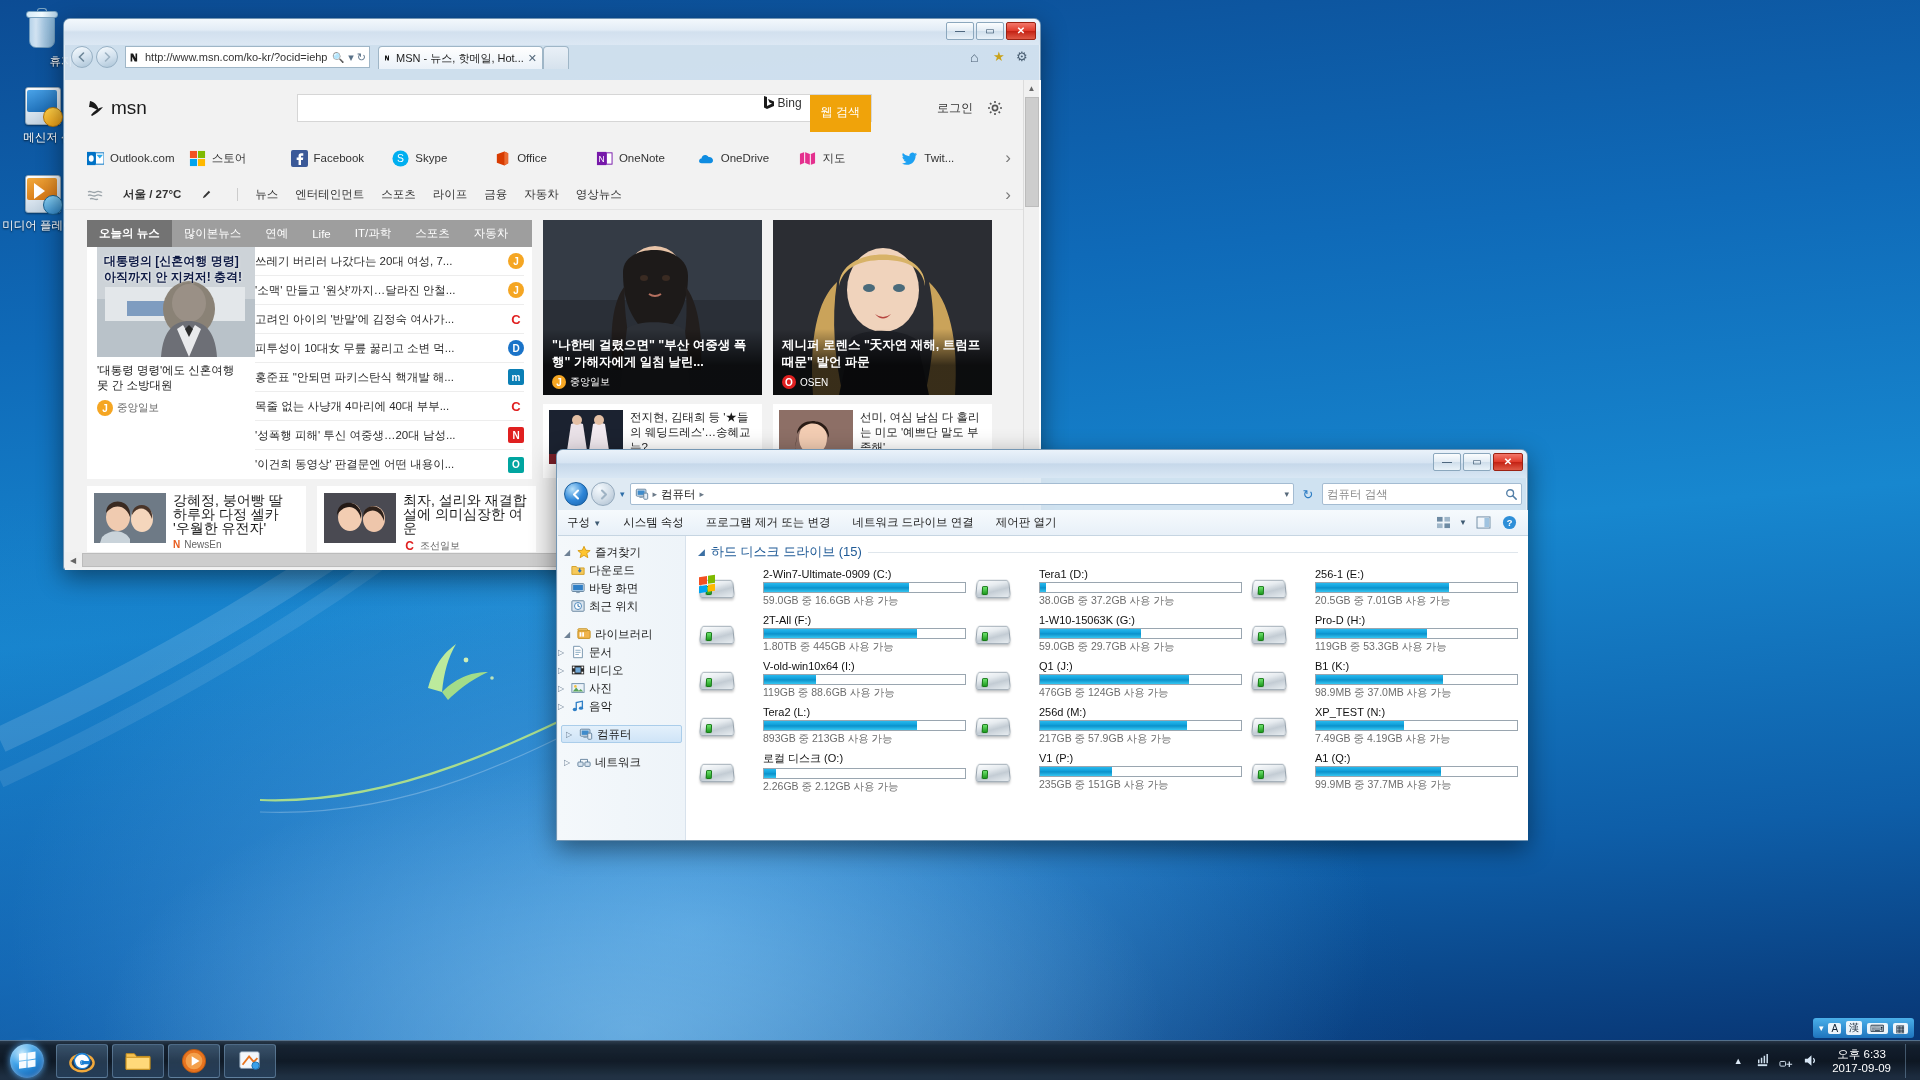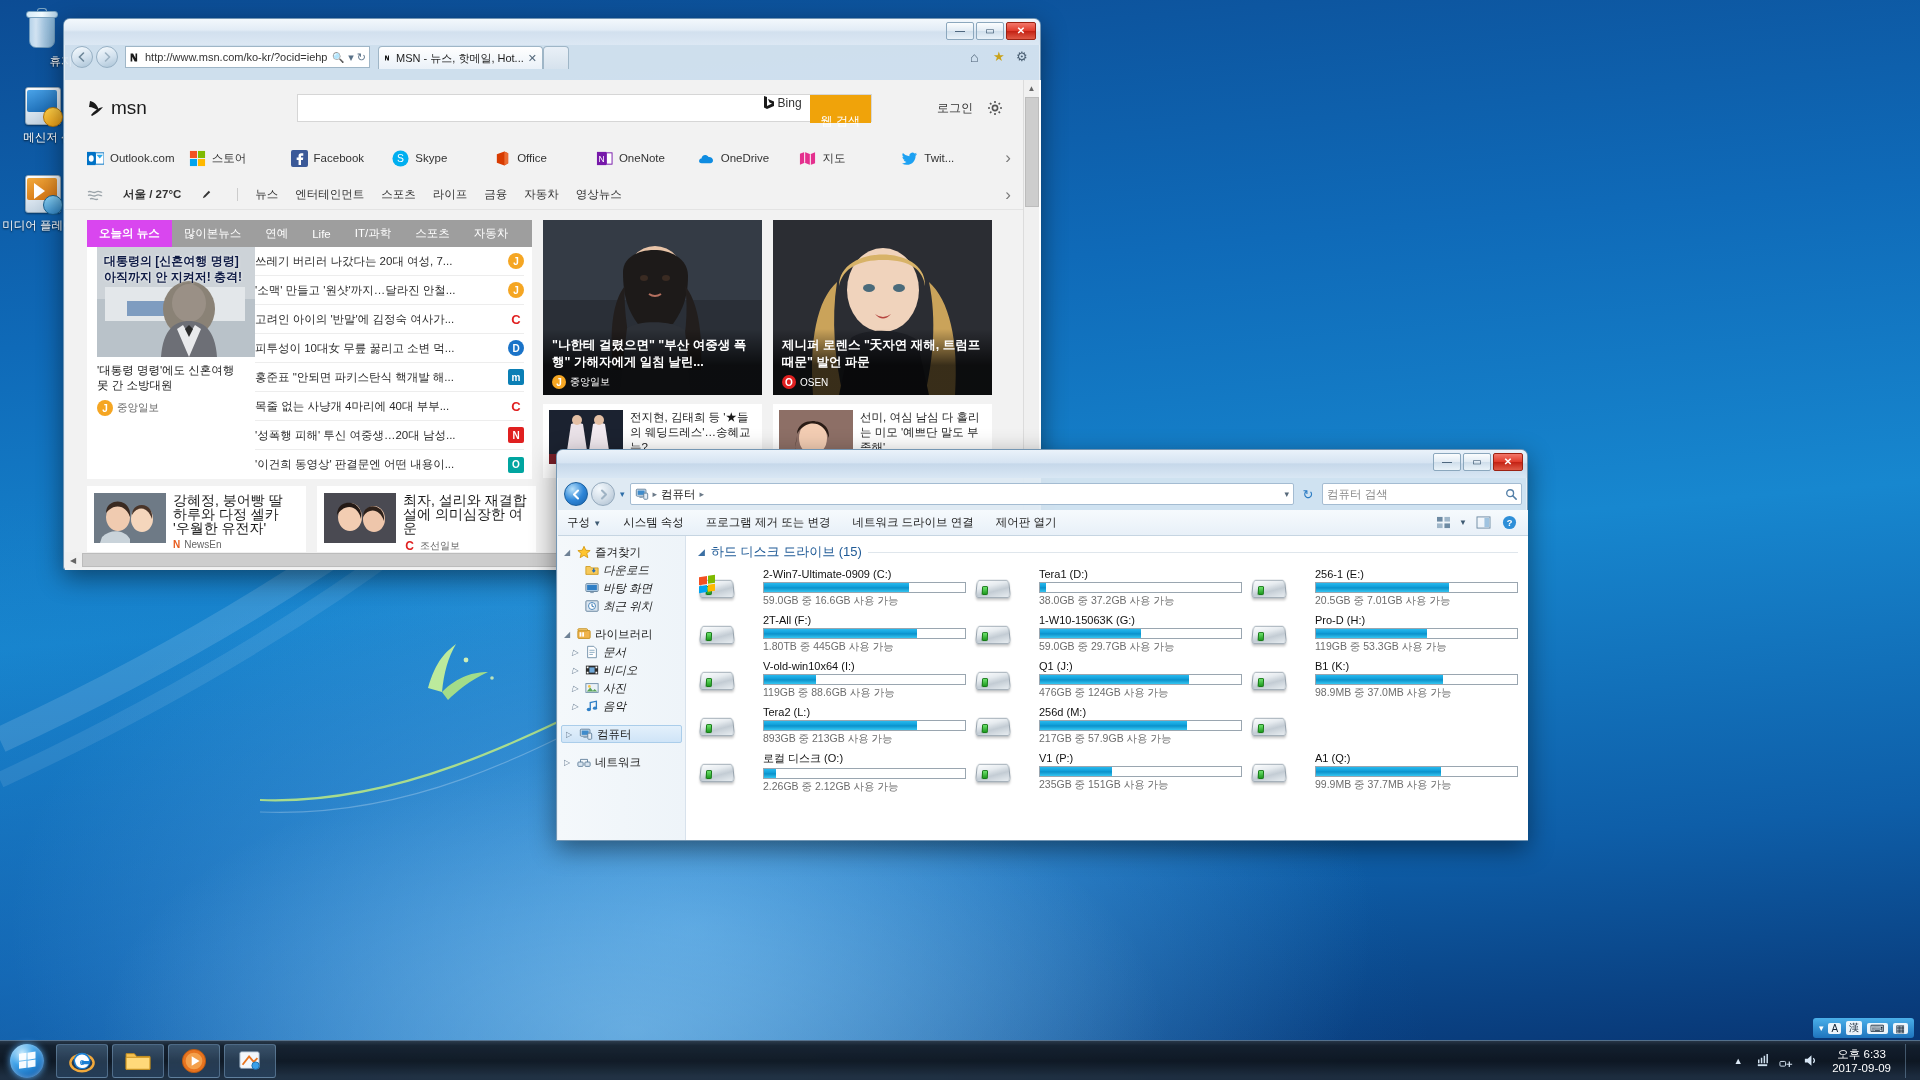--- a/index.html
+++ b/index.html
@@ -130,36 +130,36 @@
   
   #msn-page { position:absolute; left:0; top:0; width:960px; height:490px; background:#f2f2f2; }
   #msn-header { height:56px; background:#f2f2f2; display:flex; align-items:center; padding:0 22px; }
   .msn-logo { display:flex; align-items:center; gap:4px; font-size:19px; color:#1a1a1a; }
   #msn-search {
     margin-left:150px; width:575px; height:28px; background:#fff;
     border:1px solid #d6d6d6; display:flex; align-items:flex-start;
   }
   #msn-search input { flex:1; border:none; outline:none; height:26px; padding:0 8px; font-size:12px; font-family:inherit;}
   .bing-mark { display:flex; align-items:center; gap:3px; font-size:12px; color:#333; padding-right:8px; }
-  .websearch-btn { background:#f0a30a; color:#fff; font-size:12px; height:28px; line-height:28px; padding:12px 11px; }
+  .websearch-btn { background:#f0a30a; color:#fff; font-size:12px; height:37px; line-height:28px; padding:3px 11px; }
   #msn-header .hdr-right { margin-left:auto; display:flex; align-items:center; gap:14px; font-size:12px; color:#333; }
   #msn-apps { height:44px; display:flex; align-items:center; padding:0 22px; gap:0; position:relative; }
   .app-link { display:flex; align-items:center; gap:6px; font-size:11.5px; color:#333; width:103px; }
   .app-ic { width:17px; height:17px; flex:0 0 17px; }
   #msn-subnav {
     height:30px; display:flex; align-items:center; padding:0 22px; gap:17px;
     font-size:11.5px; color:#333; border-bottom:1px solid #e3e3e3; position:relative;
   }
   .weather { display:flex; align-items:center; gap:20px; margin-right:8px; }
   .sep-v { width:1px; height:13px; background:#ccc; }
   #msn-body { display:flex; padding:10px 22px 0; gap:11px; }
   #news-col { width:445px; background:#fff; }
   #news-tabs { height:27px; background:#9e9e9e; display:flex; font-size:11.5px; }
   #news-tabs .ntab { padding:0 12px; display:flex; align-items:center; color:#fff; }
-  #news-tabs .ntab.active { background:#d946ef; font-weight:bold; }
+  #news-tabs .ntab.active { background:#737373; font-weight:bold; }
   #news-main { display:flex; padding:0 0 0; }
   #news-lead { width:168px; padding:0 9px 0 10px; }
   #news-lead .hero { width:158px; height:110px; position:relative; overflow:hidden; background:#c9cfd4; }
   #news-lead .lead-title { font-size:11.5px; color:#1a1a1a; line-height:15px; margin-top:6px; }
   #news-lead .src { display:flex; align-items:center; gap:4px; font-size:10.5px; color:#666; margin-top:7px; }
   #news-list { flex:1; padding-right:8px; }
   .nl-row {
     display:flex; align-items:center; height:29px; gap:6px;
     border-bottom:1px solid #ededed; font-size:11.5px; color:#2a2a2a;
   }
@@ -237,21 +237,21 @@
   #exp-toolbar .tb-right { margin-left:auto; display:flex; align-items:center; gap:6px; }
   .tb-ico { width:20px;height:18px;border:1px solid transparent; display:flex;align-items:center;justify-content:center; color:#39566f;}
   #exp-main { position:absolute; left:1px; top:86px; width:970px; height:304px; display:flex; background:#fff; }
   #exp-tree {
     width:128px; background:linear-gradient(90deg,#f4f8fb,#eef4f9);
     border-right:1px solid #d8e2ec; padding:7px 0 0; font-size:11.5px; color:#1a1a1a;
   }
   .tr-item { display:flex; align-items:center; height:18px; gap:4px; padding-left:6px; white-space:nowrap; }
   .tr-item .arrow { width:9px; color:#6f8296; font-size:8px; }
   .tr-item .ic { width:14px;height:14px;flex:0 0 14px; }
-  .tr-item.indent { padding-left:14px;font-style:italic; }
+  .tr-item.indent { padding-left:0; }
   .tr-item.sel { background:linear-gradient(180deg,#e3f0fb,#cfe4f7); border:1px solid #aacdea; border-radius:2px; margin:0 3px; padding-left:4px;}
   .tr-gap { height:10px; }
   #exp-list { flex:1; padding:7px 10px 0 12px; overflow:hidden; }
   #exp-group-hdr { display:flex; align-items:center; gap:6px; font-size:13px; color:#1f5a96; }
   #exp-group-hdr .ghline { flex:1; height:1px; background:#dfe6ec; }
   #drive-grid { display:grid; grid-template-columns:repeat(3,1fr); gap:2px 8px; margin-top:5px; }
   .drive {
     display:grid; grid-template-columns:42px 1fr; align-items:center;
     column-gap:4px; height:44px;gap:23px;
   }
@@ -1079,20 +1079,27 @@
                 <div class="fill" style="width:73%"></div>
               </div>
             <div class="dfree">217GB 중 57.9GB 사용 가능</div>
           </div>
         </div>
 
         <div class="drive">
           <div class="dicon">
               <div class="hdd"></div>
             </div>
+          <div class="right">
+            <div class="dname">XP_TEST (N:)</div>
+            <div class="dbar">
+                <div class="fill" style="width:44%"></div>
+              </div>
+            <div class="dfree">7.49GB 중 4.19GB 사용 가능</div>
+          </div>
         </div>
 
         <div class="drive">
           <div class="dicon">
               <div class="hdd"></div>
             </div>
           <div class="right">
             <div class="dname">로컬 디스크 (O:)</div>
             <div class="dbar">
                 <div class="fill" style="width:6%"></div>

